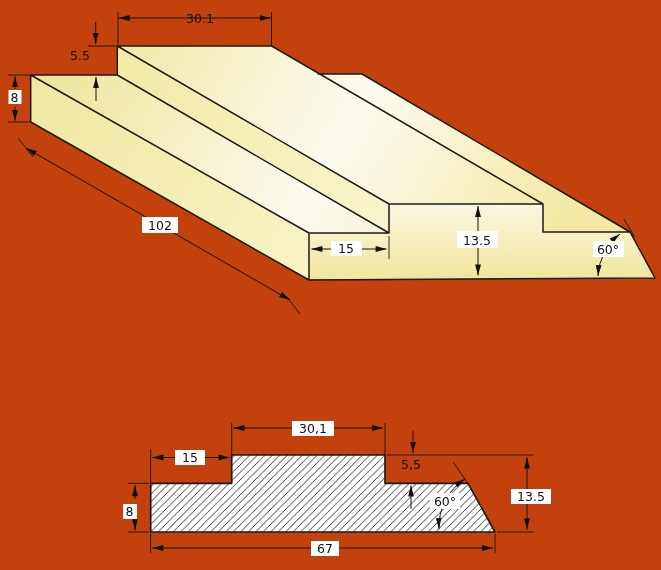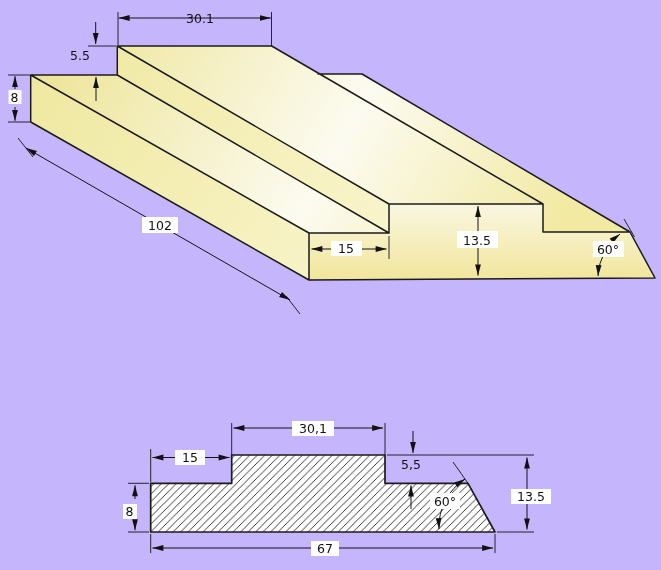--- a/index.html
+++ b/index.html
@@ -1,16 +1,16 @@
 <!DOCTYPE html>
 <html><head>
 <meta charset="utf-8">
 <style>
   html,body{margin:0;padding:0;background:#ffffff;}
-  .stage{position:relative;width:661px;height:570px;background:#c4b5fd;overflow:hidden;
+  .stage{position:relative;width:661px;height:570px;background:#c2410c;overflow:hidden;
          font-family:"DejaVu Sans","Liberation Sans",sans-serif;text-decoration:underline;}
   svg{display:block;}
   text.dim{font-family:"DejaVu Sans","Liberation Sans",sans-serif;
            font-size:12.5px;fill:#111;text-anchor:middle;}
   .edge{fill:none;stroke:#1b1b1b;stroke-width:1.5;stroke-linejoin:round;stroke-linecap:round;}
   .edge2{fill:none;stroke:#1b1b1b;stroke-width:1.7;stroke-linejoin:round;stroke-linecap:round;}
   .dimln{fill:none;stroke:#141414;stroke-width:1;}
   .extln{fill:none;stroke:#141414;stroke-width:0.9;}
   .lblbg{fill:#ffffff;}
 </style>

